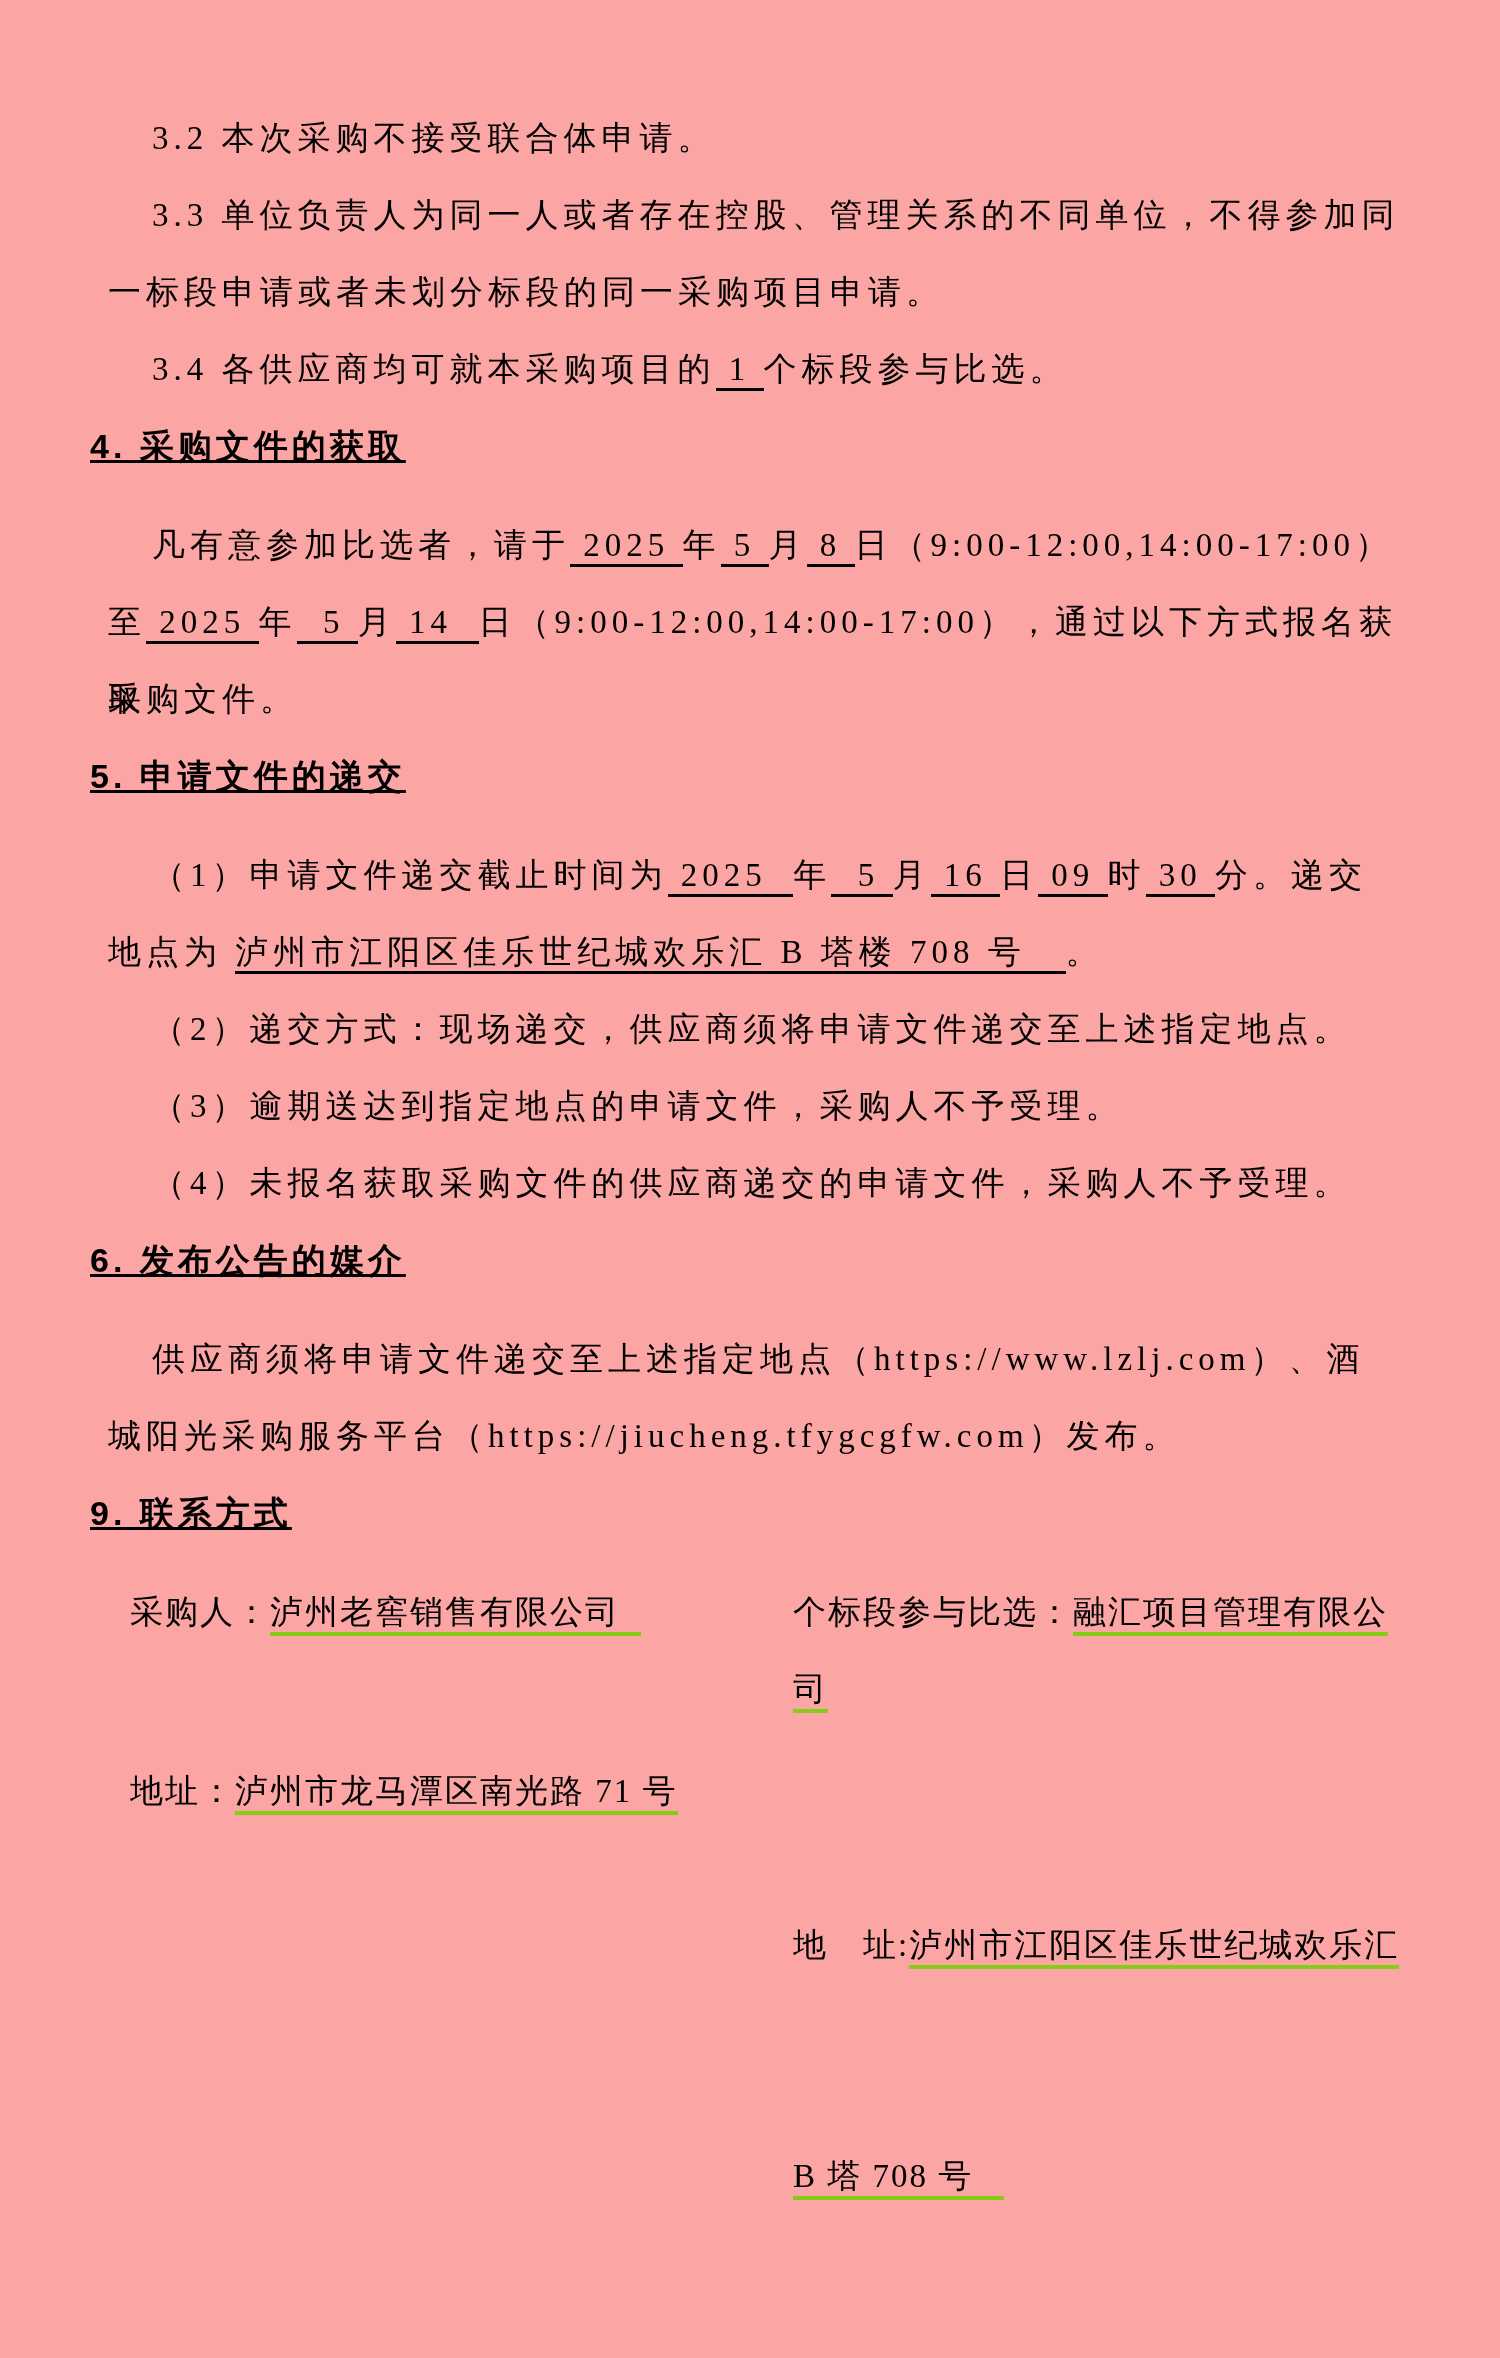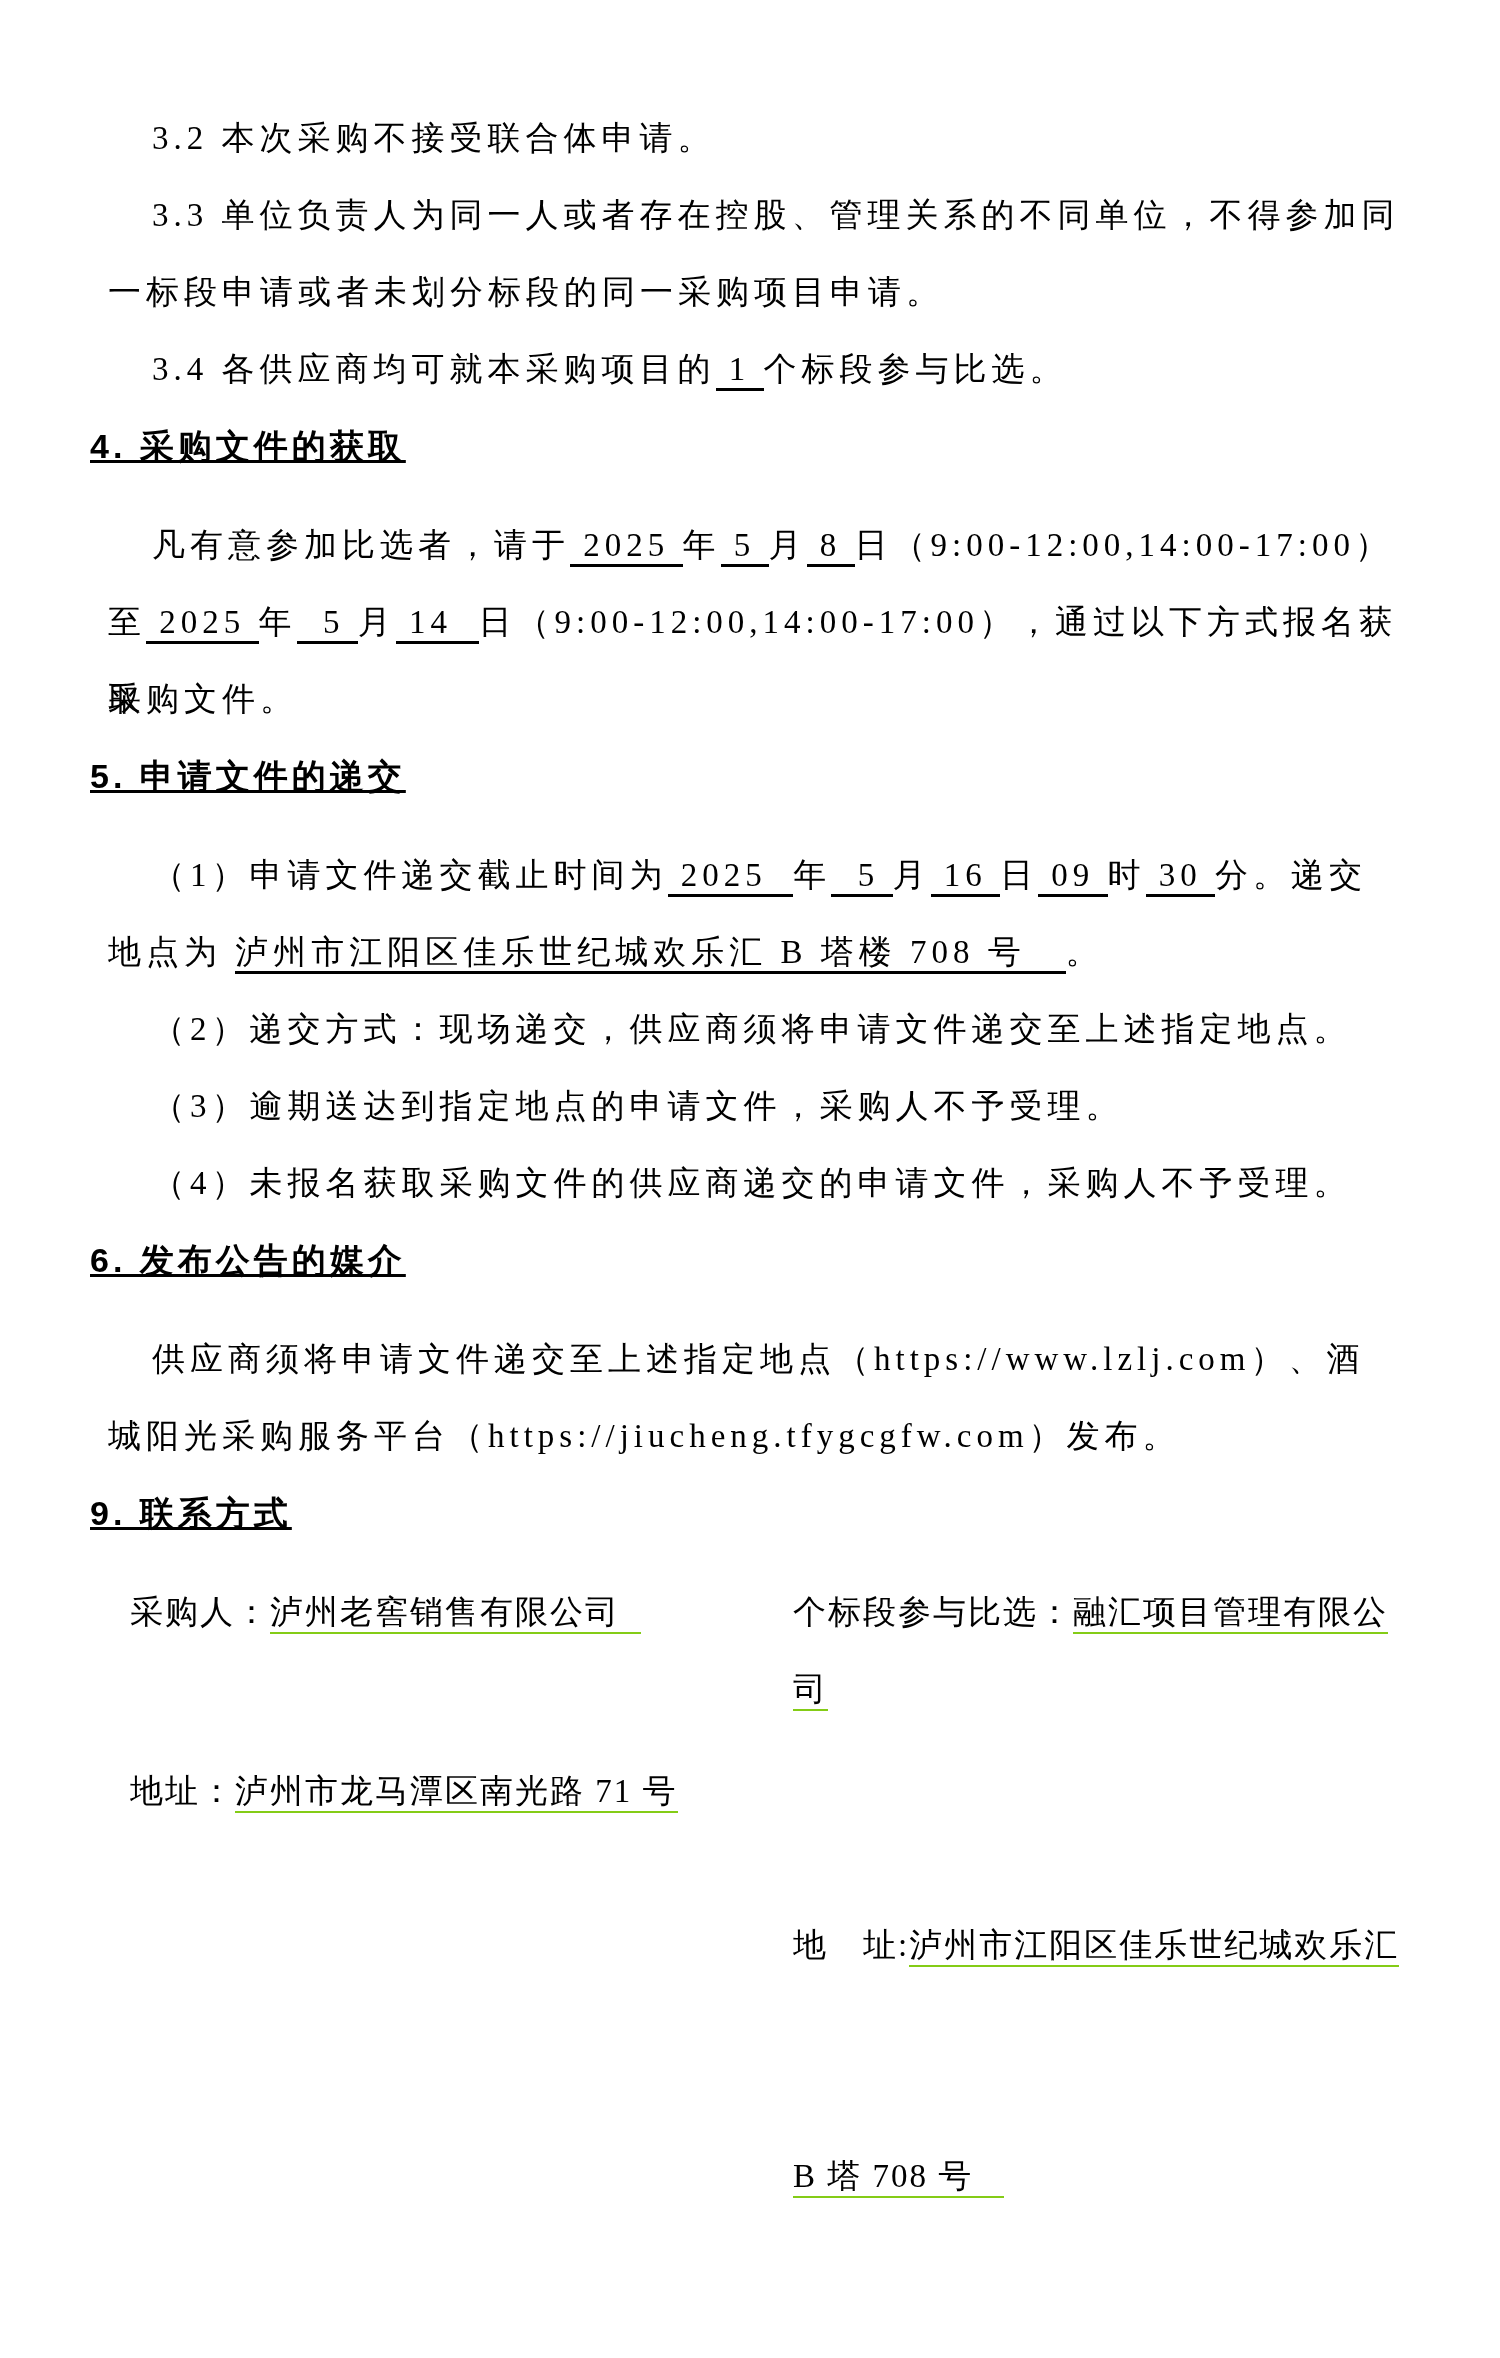--- a/index.html
+++ b/index.html
@@ -1,20 +1,20 @@
 <!DOCTYPE html>
 <html><head>
 <meta charset="utf-8">
 <style>
   html,body{margin:0;padding:0;background:#e8e8e8;}
   .page{
     position:relative;
     width:1500px;height:2358px;
     margin:0 auto;
-    background:#ffffff;
+    background:#fca5a5;
     color:#000000;
     box-sizing:border-box;
     padding:100px 88px 4px 90px;
     font-family:"Liberation Serif","DejaVu Serif",serif;
     overflow:hidden;
   }
   .line{
     white-space:pre-wrap;
     font-size:33px;
     line-height:77px;
@@ -37,21 +37,21 @@
   .contacts{
     margin-top:10px;
     margin-left:40px;
     font-size:33px;
     letter-spacing:2px;
   }
   .crow{display:flex;align-items:flex-start;}
   .ccell{white-space:pre-wrap;line-height:77px;}
   .cl{width:663px;flex:none;}
   .cr{flex:1;}
-  .cu{border-bottom:2px solid #84cc16;padding-bottom:2px;}
+  .cu{border-bottom:4px solid #84cc16;padding-bottom:2px;}
   .crow-1{margin-bottom:25px;}
   .crow-2{margin-bottom:9px;}
 </style>
 </head>
 <body>
 
 <div class="page">
 
   <div class="line indent"><span>3.2 本次采购不接受联合体申请。</span></div>
 

